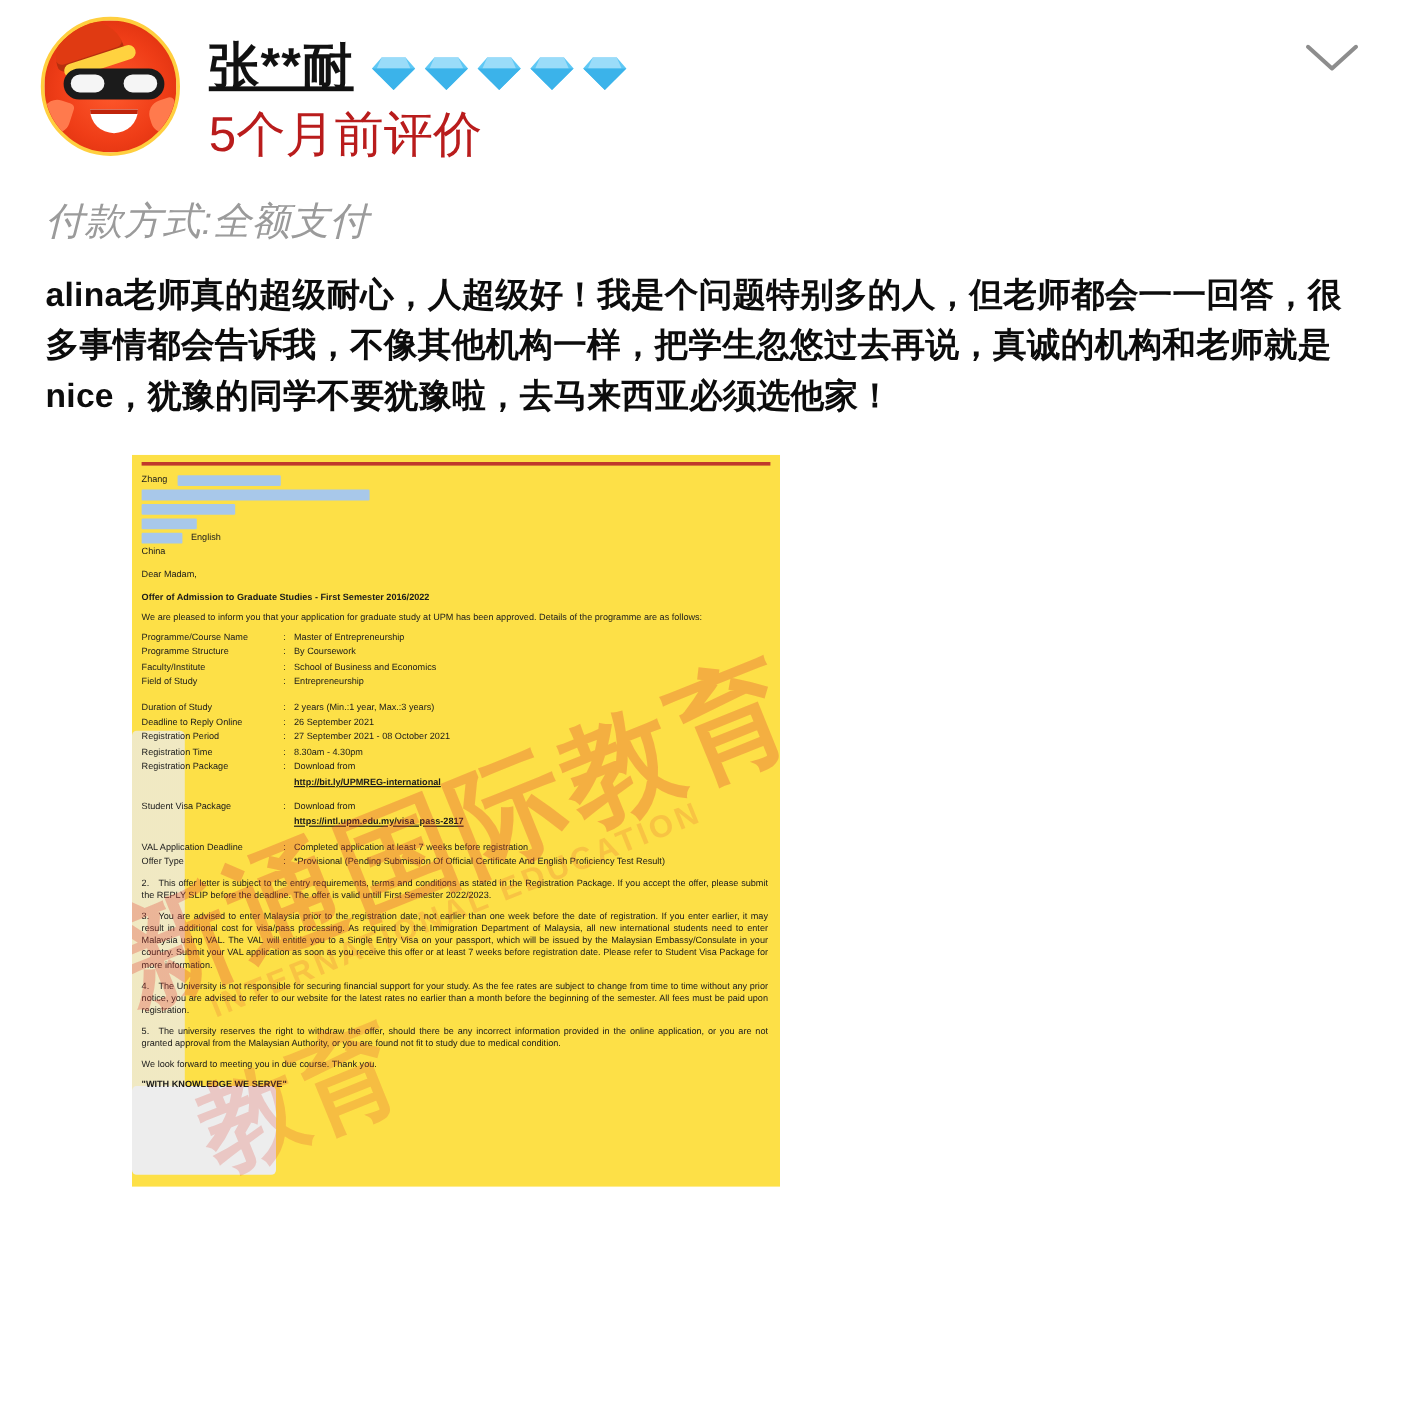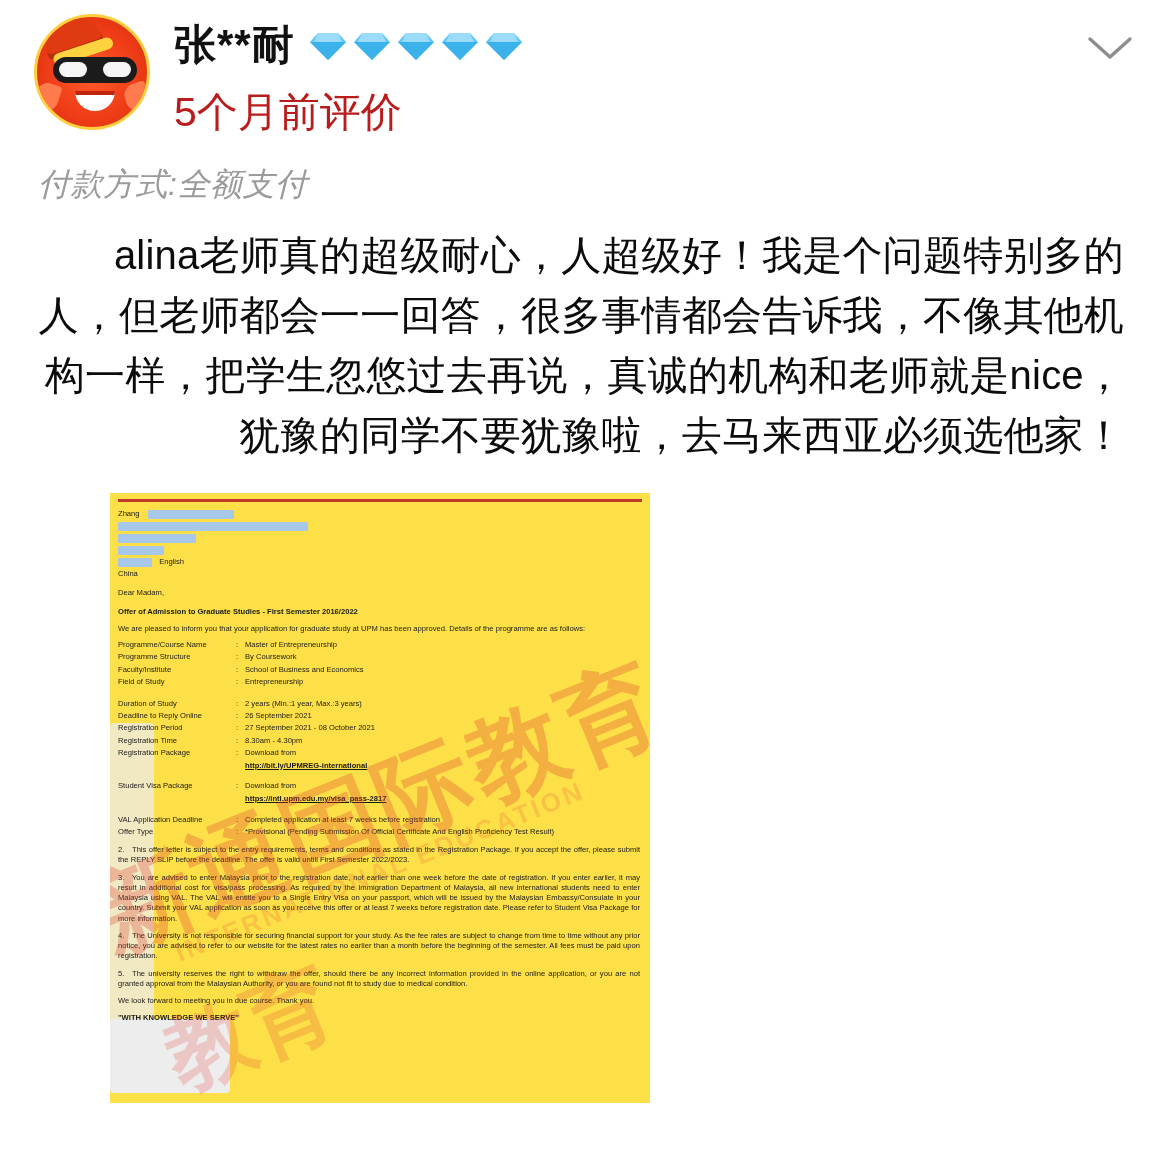--- a/index.html
+++ b/index.html
@@ -95,23 +95,24 @@
   .avatar .claw-l { left: -2px; transform: rotate(18deg); }
   .avatar .claw-r { right: -2px; transform: rotate(-18deg); }
 
   .header-text {
     flex: 1 1 auto;
     padding-left: 24px;
     min-width: 0;
   }
   .name-row {
     display: flex;
-    align-items: center;
+    align-items: flex-end;
     gap: 14px;
     height: 62px;
+    text-decoration: underline;
   }
   .user-name {
     font-size: 42px;
     font-weight: 700;
     color: #111;
     letter-spacing: 1px;
     line-height: 1;
     white-space: nowrap;
   }
   .level-badges {
@@ -139,27 +140,26 @@
 
   
   .pay-method {
     font-size: 32px;
     color: #9b9b9b;
     padding: 26px 34px 0 38px;
     letter-spacing: .5px;
     font-style: italic;
   }
   .review-text {
-    font-size: 40px;
+    font-size: 28px;
     line-height: 1.5;
-    font-weight: 400;
+    font-weight: 700;
     color: #0c0c0c;
     padding: 18px 46px 0 38px;
     letter-spacing: .2px;
-    text-align: right;
   }
 
   
   .doc-wrap {
     position: relative;
     margin: 28px 0 0 110px;
     width: 540px;
     height: 610px;
     background: #ffffff;
     overflow: hidden;

